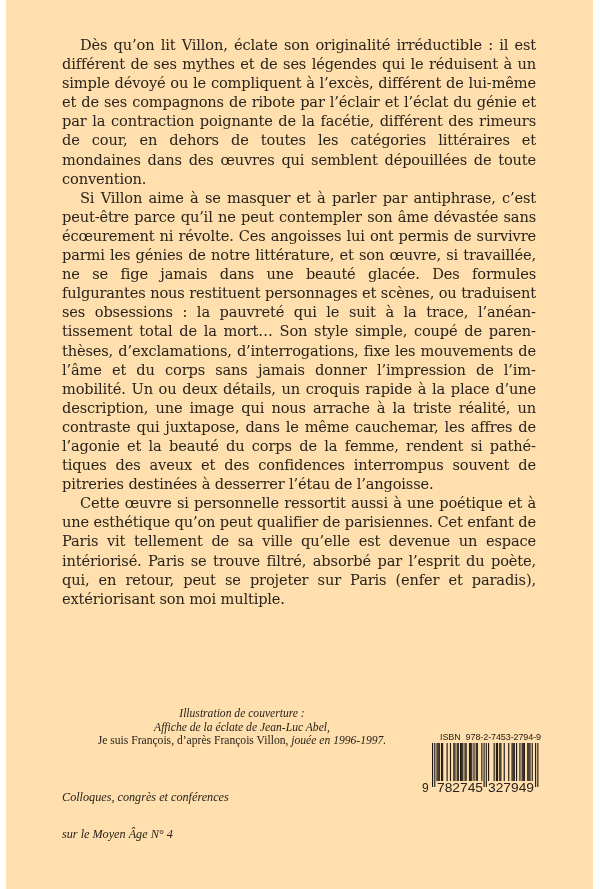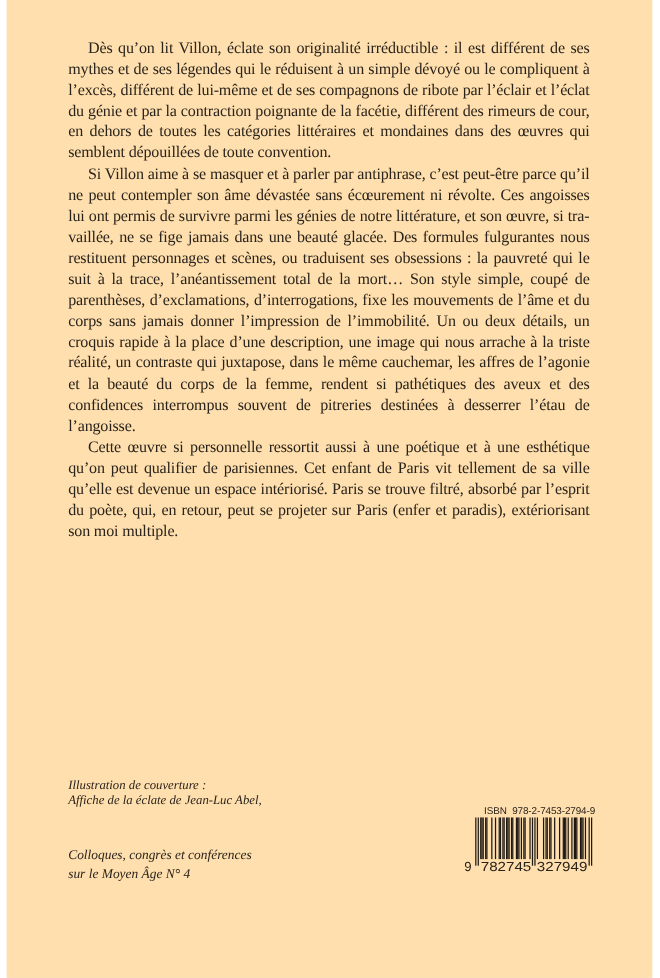--- a/index.html
+++ b/index.html
@@ -30,45 +30,44 @@
       font-size: 14.6px;
       line-height: 19.1px;
       color: #2a231c;
       text-align: justify;
       hyphens: manual;
     }
     .body-text p {
       margin: 0;
       text-indent: 18px;
       letter-spacing: -0.15px;
-      font-family: Liberation Serif, serif;
     }
     .credits {
       position: absolute;
       left: 56px;
       top: 707px;
       width: 360px;
       font-family: "Liberation Serif", "DejaVu Serif", serif;
       font-size: 11.6px;
       line-height: 13.6px;
       color: #2a231c;
     }
-    .credits .line { display: block; white-space: nowrap; }
+    .credits .line { display: block; white-space: nowrap; text-align: center; }
     .credits i { font-style: italic; }
     .series {
       position: absolute;
       left: 56px;
       top: 769px;
       font-family: "Liberation Serif", "DejaVu Serif", serif;
       font-style: italic;
       font-size: 12.2px;
       line-height: 17px;
       color: #2a231c;
     }
-    .series .line { display: block; white-space: nowrap; }
+    .series .line { display: block; white-space: nowrap; margin-top: 20px; }
     .barcode-block {
       position: absolute;
       left: 416px;
       top: 732px;
       width: 128px;
       height: 60px;
     }
     .isbn-label {
       position: absolute;
       left: 18px;
@@ -99,20 +98,21 @@
 
   <div class="body-text">
     <p>Dès qu’on lit Villon, éclate son originalité irréductible : il est différent de ses mythes et de ses légendes qui le réduisent à un simple dévoyé ou le compliquent à l’excès, différent de lui-même et de ses compagnons de ribote par l’éclair et l’éclat du génie et par la contraction poignante de la facétie, différent des rimeurs de cour, en dehors de toutes les catégories littéraires et mondaines dans des œuvres qui semblent dépouillées de toute convention.</p>
     <p>Si Villon aime à se masquer et à parler par antiphrase, c’est peut-être parce qu’il ne peut contempler son âme dévastée sans écœurement ni révolte. Ces angoisses lui ont permis de sur­vivre parmi les génies de notre littérature, et son œuvre, si tra­vaillée, ne se fige jamais dans une beauté glacée. Des formules fulgurantes nous restituent personnages et scènes, ou tradui­sent ses obsessions : la pauvreté qui le suit à la trace, l’anéan­tissement total de la mort… Son style simple, coupé de paren­thèses, d’exclamations, d’interrogations, fixe les mouvements de l’âme et du corps sans jamais donner l’impression de l’im­mobilité. Un ou deux détails, un croquis rapide à la place d’une description, une image qui nous arrache à la triste réalité, un contraste qui juxtapose, dans le même cauchemar, les affres de l’agonie et la beauté du corps de la femme, rendent si pathé­tiques des aveux et des confidences interrompus souvent de pitreries destinées à desserrer l’étau de l’angoisse.</p>
     <p>Cette œuvre si personnelle ressortit aussi à une poétique et à une esthétique qu’on peut qualifier de parisiennes. Cet enfant de Paris vit tellement de sa ville qu’elle est devenue un espace intériorisé. Paris se trouve filtré, absorbé par l’esprit du poète, qui, en retour, peut se projeter sur Paris (enfer et paradis), extériorisant son moi multiple.</p>
   </div>
 
   <div class="credits">
     <span class="line"><i>Illustration de couverture :</i></span>
     <span class="line"><i>Affiche de la éclate de Jean-Luc Abel,</i></span>
+    <span class="line"><span>Je suis François, d’après François Villon,</span><i> jouée en 1996-1997.</i></span>
   </div>
 
   <div class="series">
     <span class="line">Colloques, congrès et conférences</span>
     <span class="line">sur le Moyen Âge N° 4</span>
   </div>
 
   <div class="barcode-block">
     <div class="isbn-label">
       <span class="isbn-word">ISBN</span><span>978-2-7453-2794-9</span>

